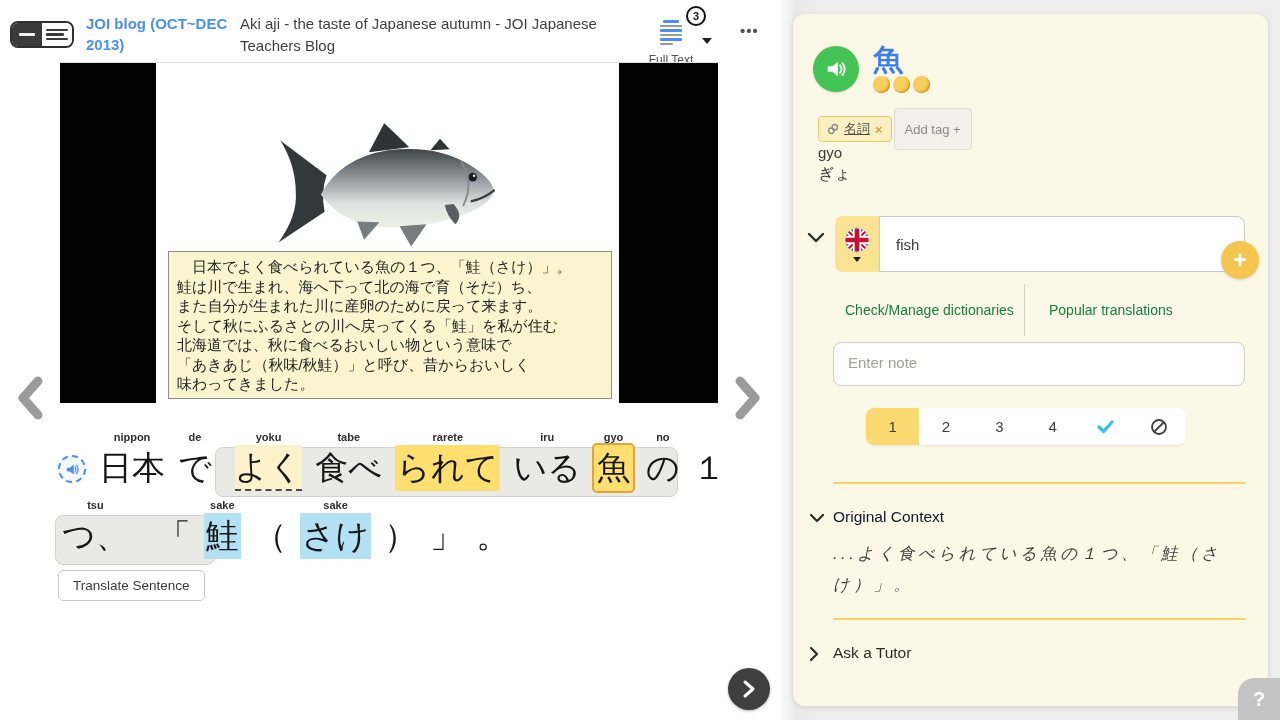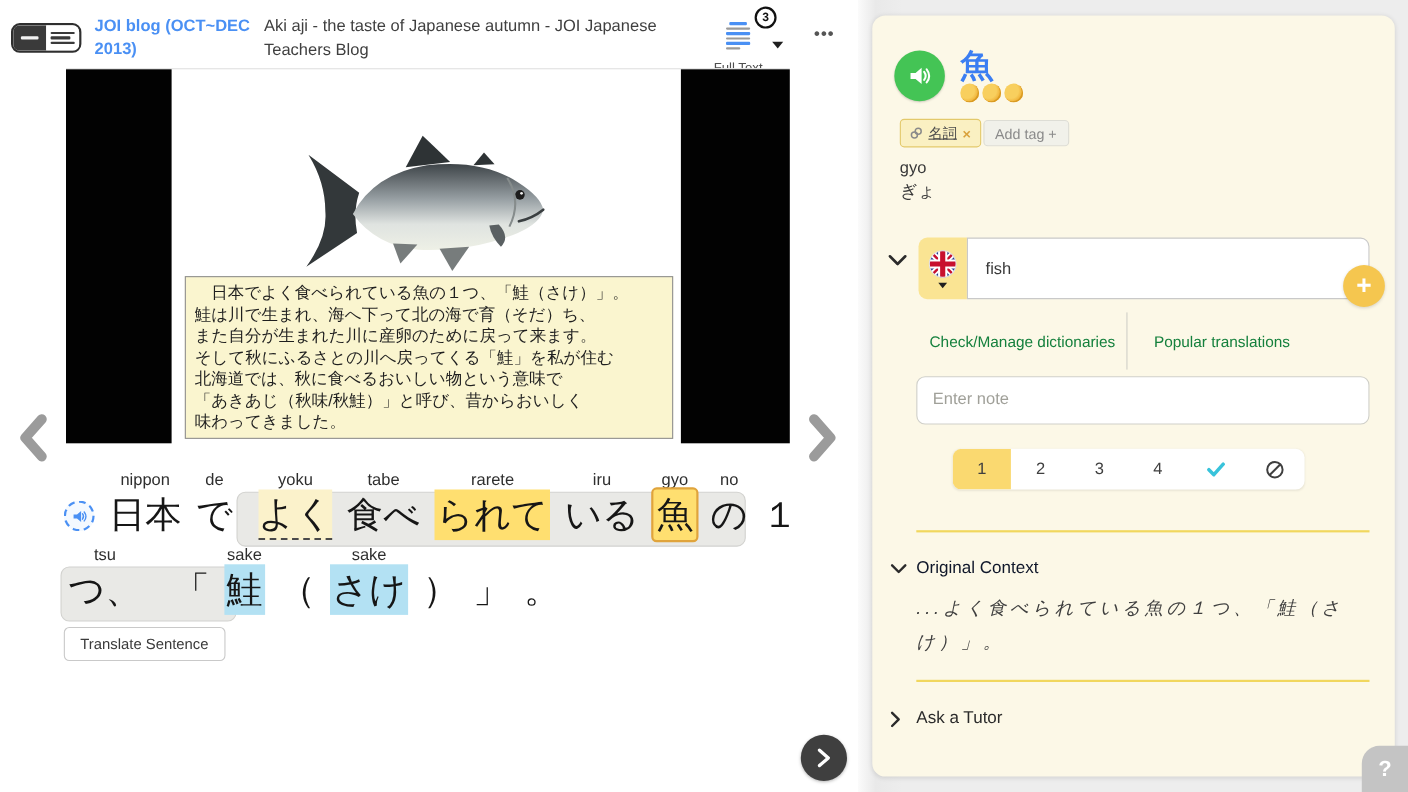--- a/index.html
+++ b/index.html
@@ -48,21 +48,21 @@
   .nav-chev svg { display:block; }
 
   
   .sline { position:absolute; left:58px; display:flex; align-items:flex-end; gap:13px; }
   .sline1 { top:430px; }
   .sline2 { top:498px; }
   .sentence-box { position:absolute; background:#e9e9e6; border:1px solid #d2d2cf; border-radius:8px; z-index:0; }
   .box1 { left:157px; top:17px; width:463px; height:50px; }
   .box2 { left:-3px; top:17px; width:160px; height:50px; }
   .tok { position:relative; z-index:1; display:flex; flex-direction:column; align-items:center; cursor:pointer; }
-  .rj { font-size:15px; font-weight:normal; color:#2e2e2e; height:14px; line-height:14px; margin-bottom:1px; white-space:nowrap; }
+  .rj { font-size:11px; font-weight:bold; color:#2e2e2e; height:14px; line-height:14px; margin-bottom:1px; white-space:nowrap; }
   .jp { font-size:33px; line-height:46px; color:#161616; white-space:nowrap; }
   .hl-cream { background:#fbf2cb; border-bottom:2px dashed #4a4a4a; line-height:44px; }
   .hl-gold { background:#ffdf70; padding:0 2px; }
   .hl-selected { background:#ffdf70; border:2px solid #e0a43c; border-radius:5px; padding:0 3px; margin:-2px; }
   .hl-blue { background:#b3e1f3; padding:0 2px; }
   .sent-audio { width:28px; height:28px; border-radius:50%; border:2px dashed #4a90f4; background:#f4f9ff;
     display:flex; align-items:center; justify-content:center; margin-bottom:8px; cursor:pointer; }
 
   .translate-btn { position:absolute; left:58px; top:570px; height:31px; padding:0 14px;
     background:#fff; border:1px solid #c9c9c9; border-radius:5px; font-size:13.5px; color:#3a3a3a;
@@ -82,21 +82,21 @@
   .term-word { position:absolute; left:80px; top:26px; font-size:30px; font-weight:bold; color:#3b7ef2; cursor:pointer; }
   .coins { position:absolute; left:80px; top:62px; display:flex; gap:3px; }
   .coin { width:17px; height:17px; border-radius:50%;
     background:radial-gradient(circle at 35% 38%, #f8cf5e 0 45%, #eda92d 75%); box-shadow:inset -1px -1px 0 #d89a22; }
 
   .tag-row { position:absolute; left:25px; top:94px; display:flex; gap:2px; align-items:center; }
   .tag-pill { height:26px; background:#faf0c2; border:1px solid #e3c96b; border-radius:4px;
     display:flex; align-items:center; gap:5px; padding:0 8px; cursor:pointer; }
   .tag-label { font-size:13px; color:#4c4c4c; text-decoration:underline; font-weight:500; }
   .tag-x { font-size:13px; font-weight:bold; color:#d9a13b; cursor:pointer; }
-  .addtag-pill { height:24px; background:#f1f1ea; border:1px solid #ddddd5; border-radius:4px;
+  .addtag-pill { height:42px; background:#f1f1ea; border:1px solid #ddddd5; border-radius:4px;
     display:flex; align-items:center; padding:0 10px; font-size:13px; color:#8a8a8a; cursor:pointer; }
 
   .term-romaji { position:absolute; left:25px; top:130px; font-size:15px; color:#3a3a3a; }
   .term-kana { position:absolute; left:25px; top:150px; font-size:16px; color:#3a3a3a; }
 
   .tr-chevron { position:absolute; left:14px; top:216px; cursor:pointer; }
   .flag-tile { position:absolute; left:42px; top:202px; width:44px; height:56px; background:#fae493;
     border-radius:8px 0 0 8px; display:flex; flex-direction:column; align-items:center; justify-content:center; gap:3px; cursor:pointer; }
   .flag-caret { width:0; height:0; border-left:4px solid transparent; border-right:4px solid transparent; border-top:5px solid #1f1f1f; }
   .tr-input { position:absolute; left:86px; top:202px; width:366px; height:56px; background:#fff;

